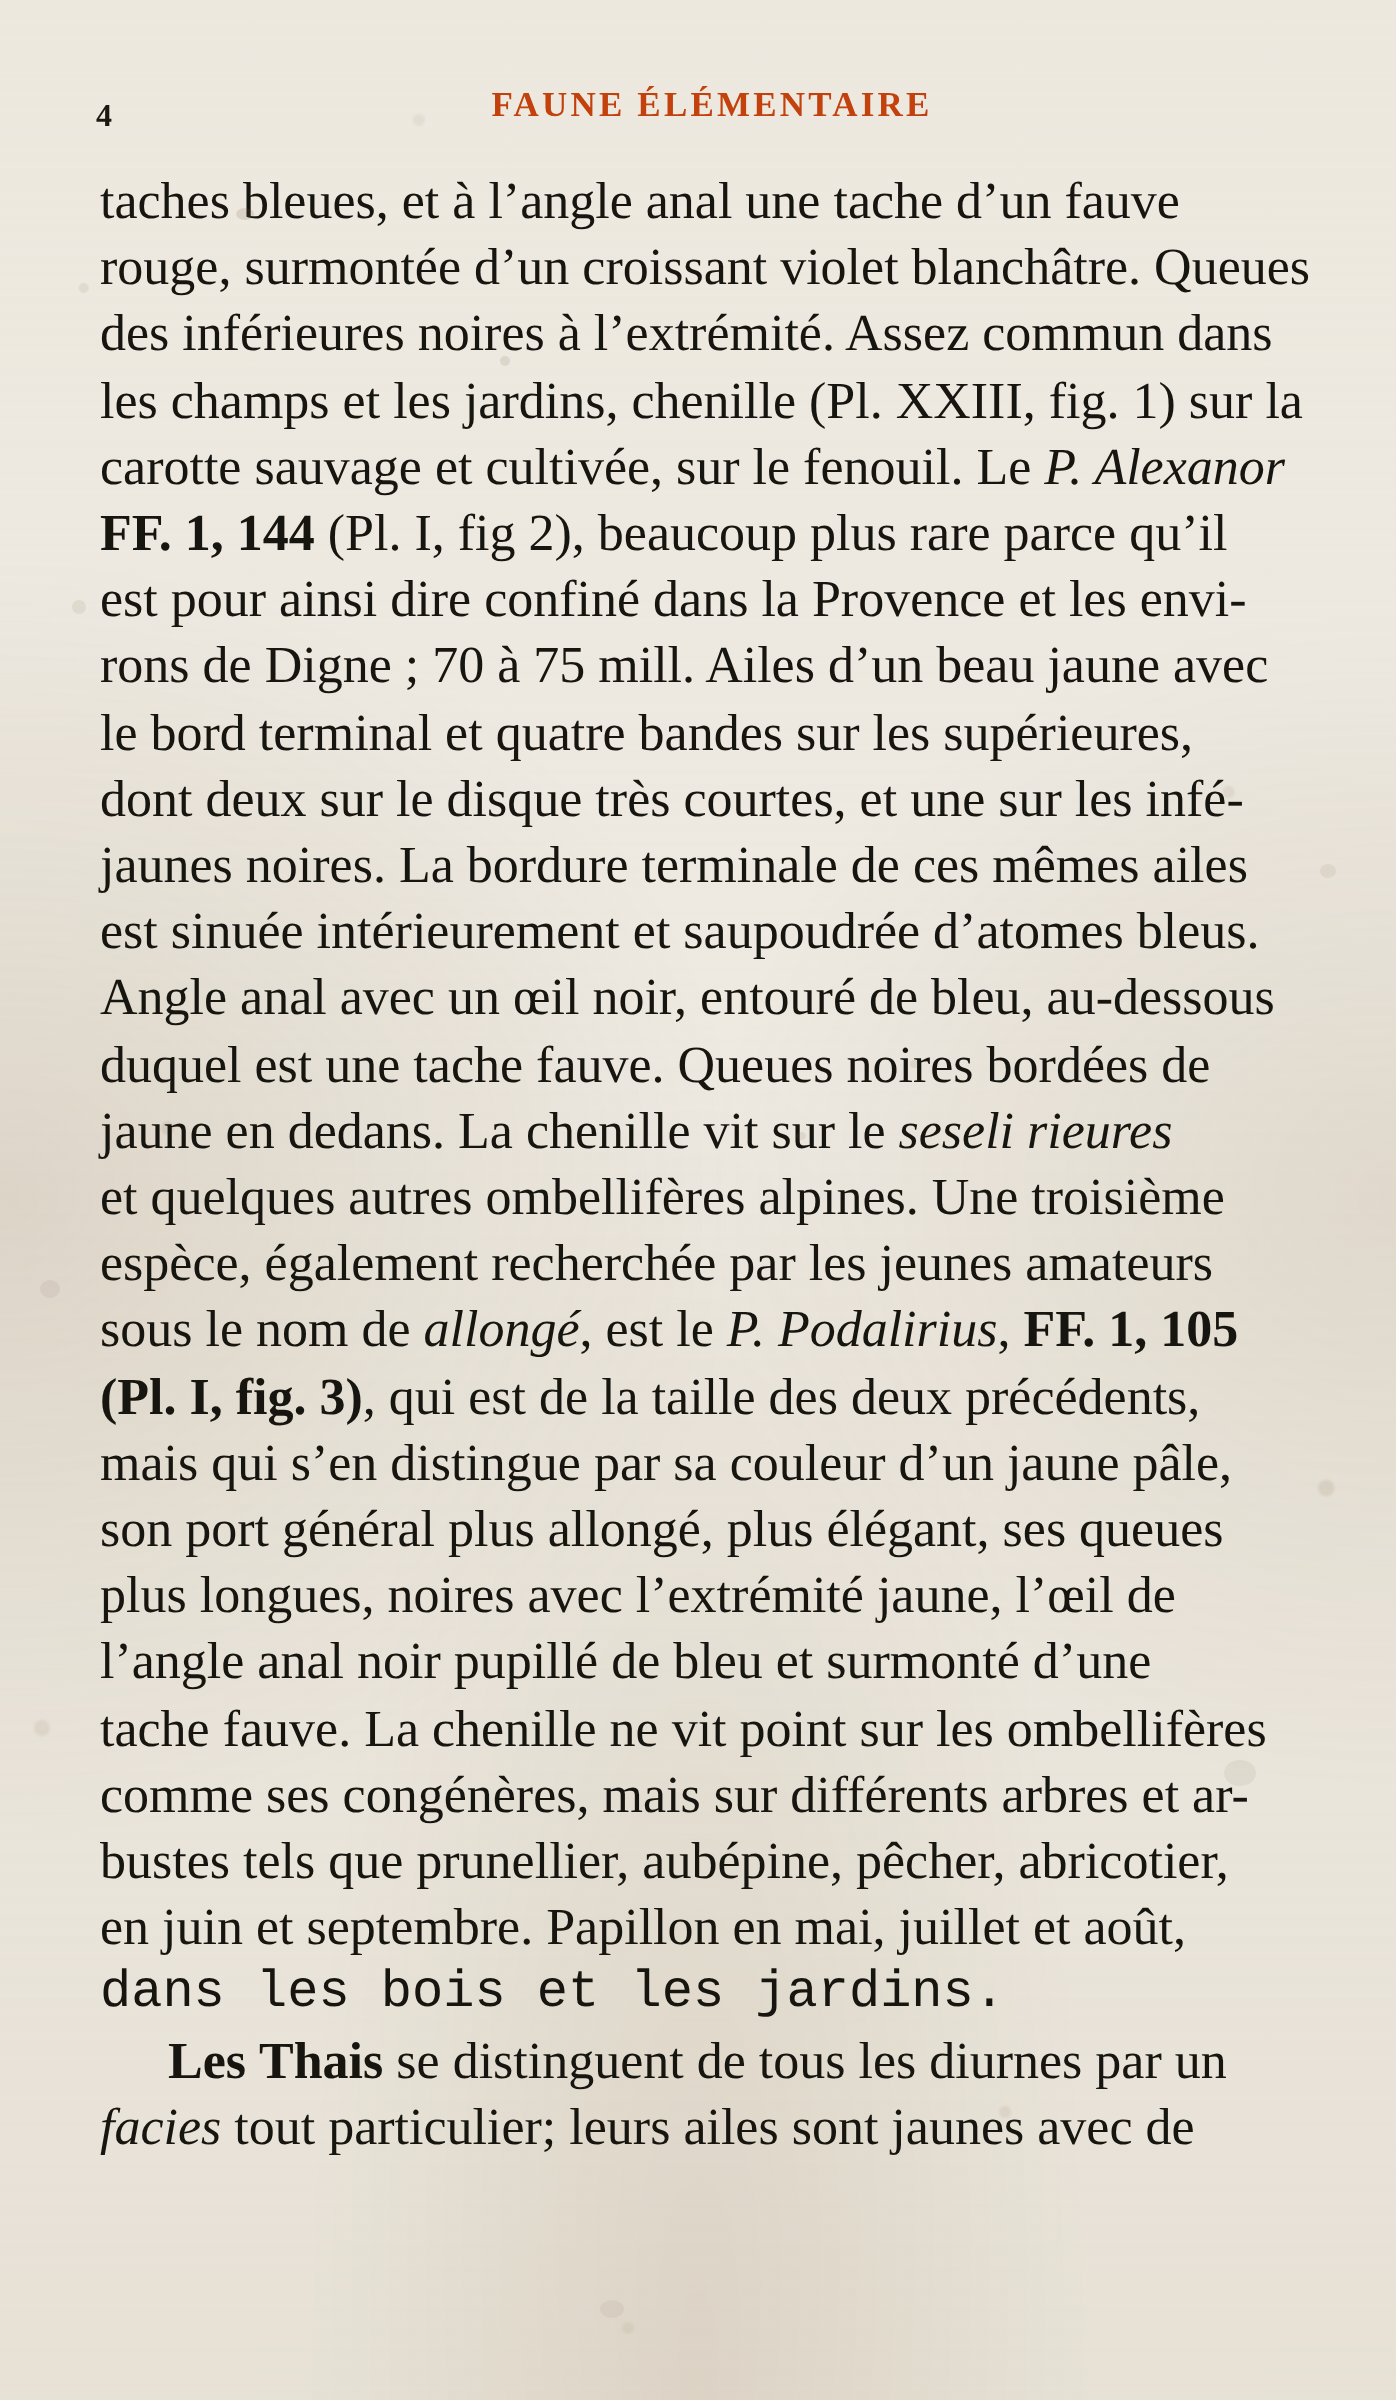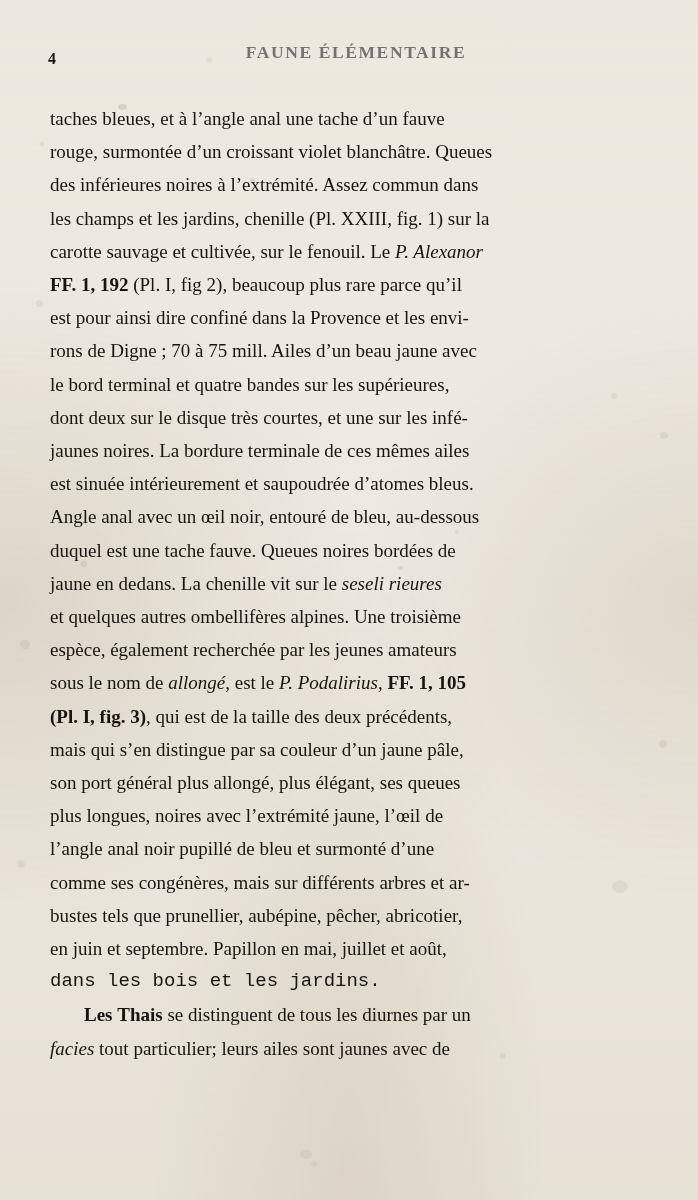--- a/index.html
+++ b/index.html
@@ -55,27 +55,27 @@
     font-size: 16px;
     font-weight: bold;
     letter-spacing: 0.5px;
     color: #1b1812;
   }
   .head-title {
     text-align: center;
     font-size: 17.5px;
     font-weight: bold;
     letter-spacing: 1.6px;
-    color: #737373;
+    color: #c2410c;
     padding-left: 10px;
   }
 
   .body-text {
-    margin: 20px 44px 0 50px;
-    font-size: 19px;
+    margin: 2px 44px 0 50px;
+    font-size: 26px;
     line-height: 33.2px;
     text-align: justify;
     text-justify: inter-word;
     color: #17150f;
     -webkit-font-smoothing: none;
   }
 
   .body-text p {
     margin: 0;
   }
@@ -122,38 +122,39 @@
   </div>
 
   <div class="body-text">
 
     <p>
       <span class="ln">taches bleues, et à l’angle anal une tache d’un fauve</span>
       <span class="ln">rouge, surmontée d’un croissant violet blanchâtre. Queues</span>
       <span class="ln">des inférieures noires à l’extrémité. Assez commun dans</span>
       <span class="ln">les champs et les jardins, chenille (Pl. XXIII, fig. 1) sur la</span>
       <span class="ln"><span>carotte sauvage et cultivée, sur le fenouil. Le <i>P. Alexanor</i></span></span>
-      <span class="ln"><span><b>FF. 1, 192</b> (Pl. I, fig 2), beaucoup plus rare parce qu’il</span></span>
+      <span class="ln"><span><b>FF. 1, 144</b> (Pl. I, fig 2), beaucoup plus rare parce qu’il</span></span>
       <span class="ln">est pour ainsi dire confiné dans la Provence et les envi-</span>
       <span class="ln">rons de Digne ; 70 à 75 mill. Ailes d’un beau jaune avec</span>
       <span class="ln">le bord terminal et quatre bandes sur les supérieures,</span>
       <span class="ln">dont deux sur le disque très courtes, et une sur les infé-</span>
       <span class="ln">jaunes noires. La bordure terminale de ces mêmes ailes</span>
       <span class="ln">est sinuée intérieurement et saupoudrée d’atomes bleus.</span>
       <span class="ln">Angle anal avec un œil noir, entouré de bleu, au-dessous</span>
       <span class="ln">duquel est une tache fauve. Queues noires bordées de</span>
       <span class="ln"><span>jaune en dedans. La chenille vit sur le <i>seseli rieures</i></span></span>
       <span class="ln">et quelques autres ombellifères alpines. Une troisième</span>
       <span class="ln">espèce, également recherchée par les jeunes amateurs</span>
       <span class="ln"><span>sous le nom de <i>allongé</i>, est le <i>P. Podalirius</i>, <b>FF. 1, 105</b></span></span>
       <span class="ln"><span><b>(Pl. I, fig. 3)</b>, qui est de la taille des deux précédents,</span></span>
       <span class="ln">mais qui s’en distingue par sa couleur d’un jaune pâle,</span>
       <span class="ln">son port général plus allongé, plus élégant, ses queues</span>
       <span class="ln">plus longues, noires avec l’extrémité jaune, l’œil de</span>
       <span class="ln">l’angle anal noir pupillé de bleu et surmonté d’une</span>
+      <span class="ln">tache fauve. La chenille ne vit point sur les ombellifères</span>
       <span class="ln">comme ses congénères, mais sur différents arbres et ar-</span>
       <span class="ln">bustes tels que prunellier, aubépine, pêcher, abricotier,</span>
       <span class="ln">en juin et septembre. Papillon en mai, juillet et août,</span>
       <span class="ln last">dans les bois et les jardins.</span>
     </p>
 
     <p>
       <span class="ln ind"><span><b>Les</b> <b>Thais</b> se distinguent de tous les diurnes par un</span></span>
       <span class="ln"><i>facies</i> tout particulier; leurs ailes sont jaunes avec de</span>
     </p>

